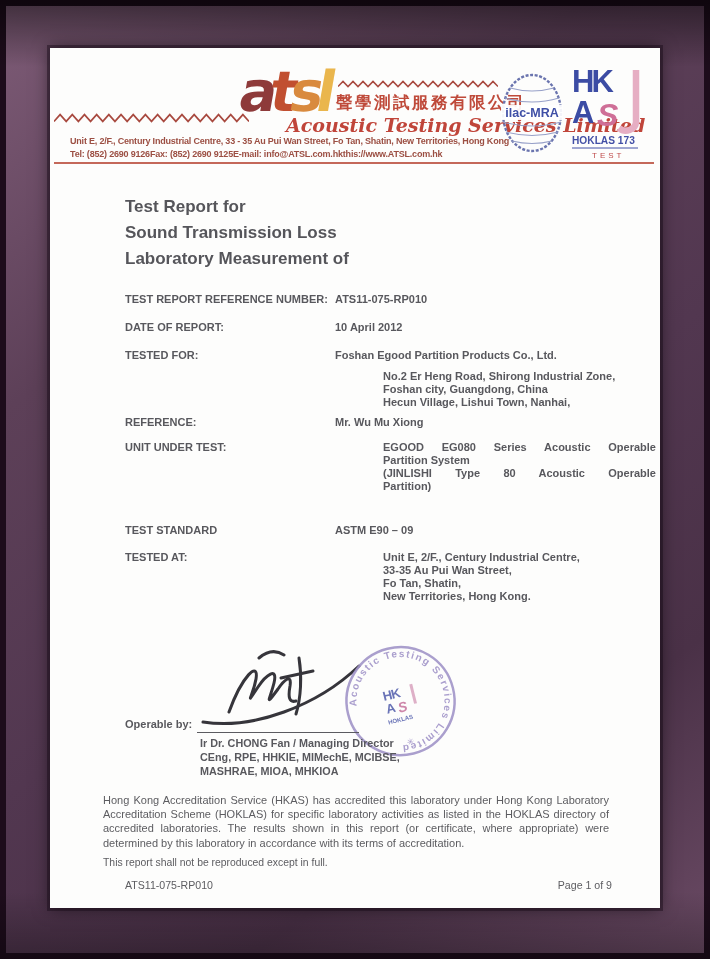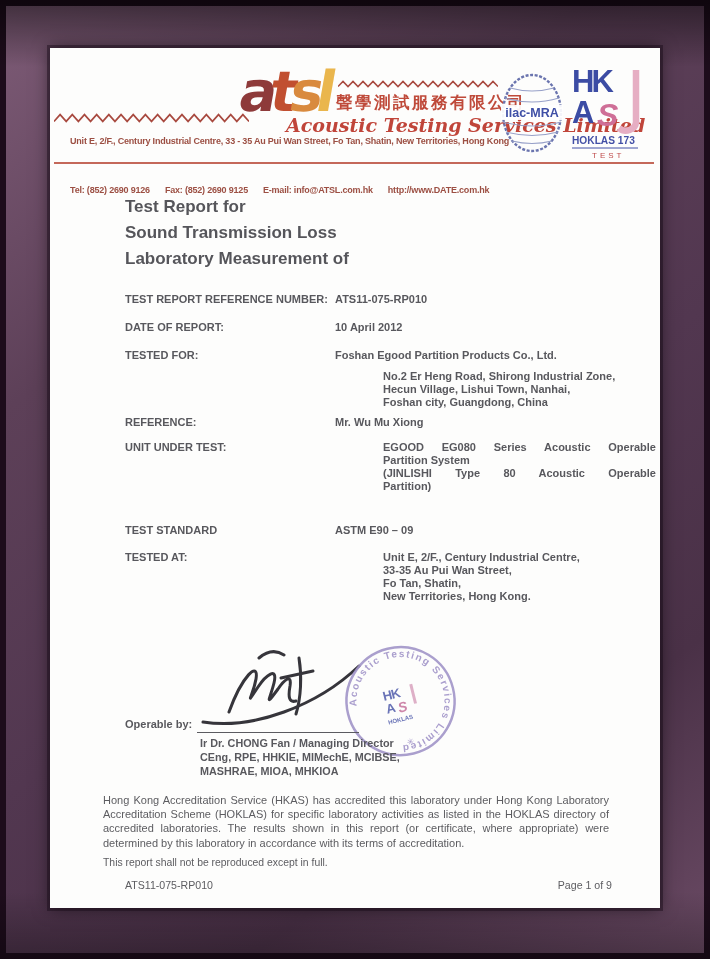--- a/index.html
+++ b/index.html
@@ -21,21 +21,21 @@
     background:#fdfdfc;color:#58585d;
     box-shadow:0 0 0 3px rgba(25,10,25,.45),0 0 16px rgba(0,0,0,.55);
   }
   .abs{position:absolute;}
   
   .atsl-letters{font-weight:bold;font-size:56px;line-height:1;transform:skewX(-10deg);letter-spacing:-7px;font-family:"DejaVu Sans",sans-serif;}
   .c-a{color:#8e3a3a;} .c-t{color:#c14f30;} .c-s{color:#d98a3e;} .c-l{color:#eab64d;}
   .cn-name{color:#bf4a3a;font-weight:bold;font-size:16.5px;letter-spacing:2.5px;white-space:nowrap;}
   .en-script{color:#c0453a;font-style:italic;font-weight:bold;font-size:19px;font-family:"DejaVu Serif",serif;white-space:nowrap;}
   .hdr-small{color:#9c4f43;font-weight:bold;font-size:9px;letter-spacing:-0.2px;white-space:nowrap;}
-  .contact-row{display:flex;gap:15px;margin-top:36px;}
+  .contact-row{display:flex;}
   .red-divider{background:#c4685a;height:2px;width:600px;}
   
   .doc-title{font-size:17px;font-weight:bold;line-height:26px;color:#55555a;}
   
   .row{left:75px;width:485px;font-size:11px;font-weight:bold;line-height:13px;}
   .row .lbl{position:absolute;left:0;top:0;white-space:nowrap;}
   .row .val{position:absolute;left:210px;top:0;width:273px;}
   .val-line{width:273px;padding-left:48px;}
   .just{text-align:justify;text-align-last:justify;}
   
@@ -91,21 +91,21 @@
     <text x="0" y="80" font-size="10.2" font-weight="bold" fill="#4350a6">HOKLAS 173</text>
     <line x1="0" y1="84" x2="66" y2="84" stroke="#4350a6" stroke-width="1"></line>
     <text x="20" y="94" font-size="8" fill="#bf4a4a" letter-spacing="3">TEST</text>
   </svg>
 
   <div class="abs hdr-small" style="left:20px;top:88px;">Unit E, 2/F., Century Industrial Centre, 33 - 35 Au Pui Wan Street, Fo Tan, Shatin, New Territories, Hong Kong</div>
   <div class="abs hdr-small contact-row" style="left:20px;top:101px;">
     <span>Tel: (852) 2690 9126</span>
     <span>Fax: (852) 2690 9125</span>
     <span>E-mail: info@ATSL.com.hk</span>
-    <span>http://www.DATE.com.hk</span>
+    <span>this://www.ATSL.com.hk</span>
   </div>
   <div class="abs red-divider" style="left:4px;top:114px;"></div>
 
   <div class="abs doc-title" style="left:75px;top:146px;">
     <div>Test Report for</div>
     <div>Sound Transmission Loss</div>
     <div>Laboratory Measurement of</div>
   </div>
 
   <div class="abs row" style="top:245px;">
@@ -119,22 +119,22 @@
   </div>
 
   <div class="abs row" style="top:301px;">
     <span class="lbl">TESTED FOR:</span>
     <span class="val">Foshan Egood Partition Products Co., Ltd.</span>
   </div>
 
   <div class="abs row" style="top:322px;">
     <div class="val">
       <div class="val-line">No.2 Er Heng Road, Shirong Industrial Zone,</div>
+      <div class="val-line">Foshan city, Guangdong, China</div>
       <div class="val-line">Hecun Village, Lishui Town, Nanhai,</div>
-      <div class="val-line">Foshan city, Guangdong, China</div>
     </div>
   </div>
 
   <div class="abs row" style="top:368px;">
     <span class="lbl">REFERENCE:</span>
     <span class="val">Mr. Wu Mu Xiong</span>
   </div>
 
   <div class="abs row" style="top:393px;">
     <span class="lbl">UNIT UNDER TEST:</span>

